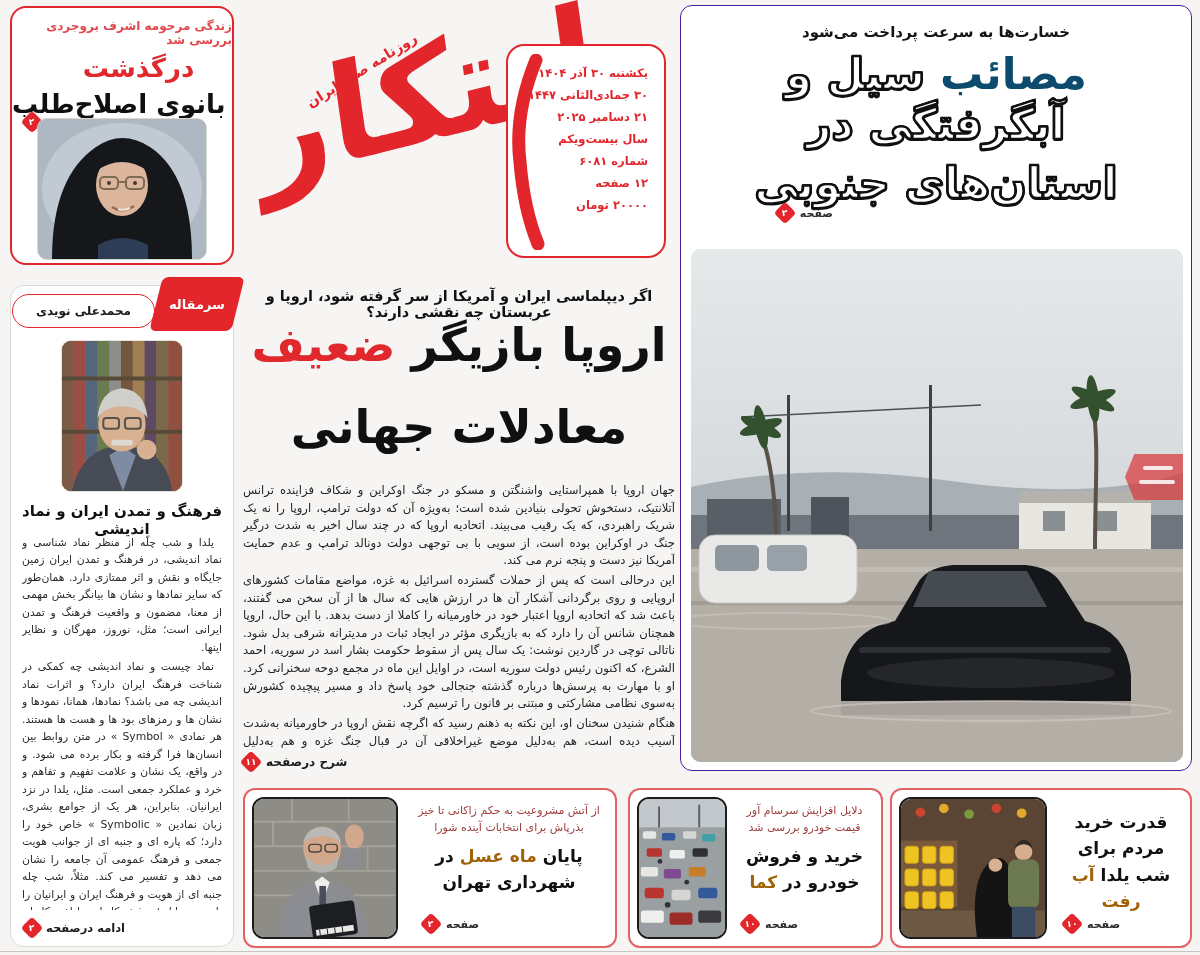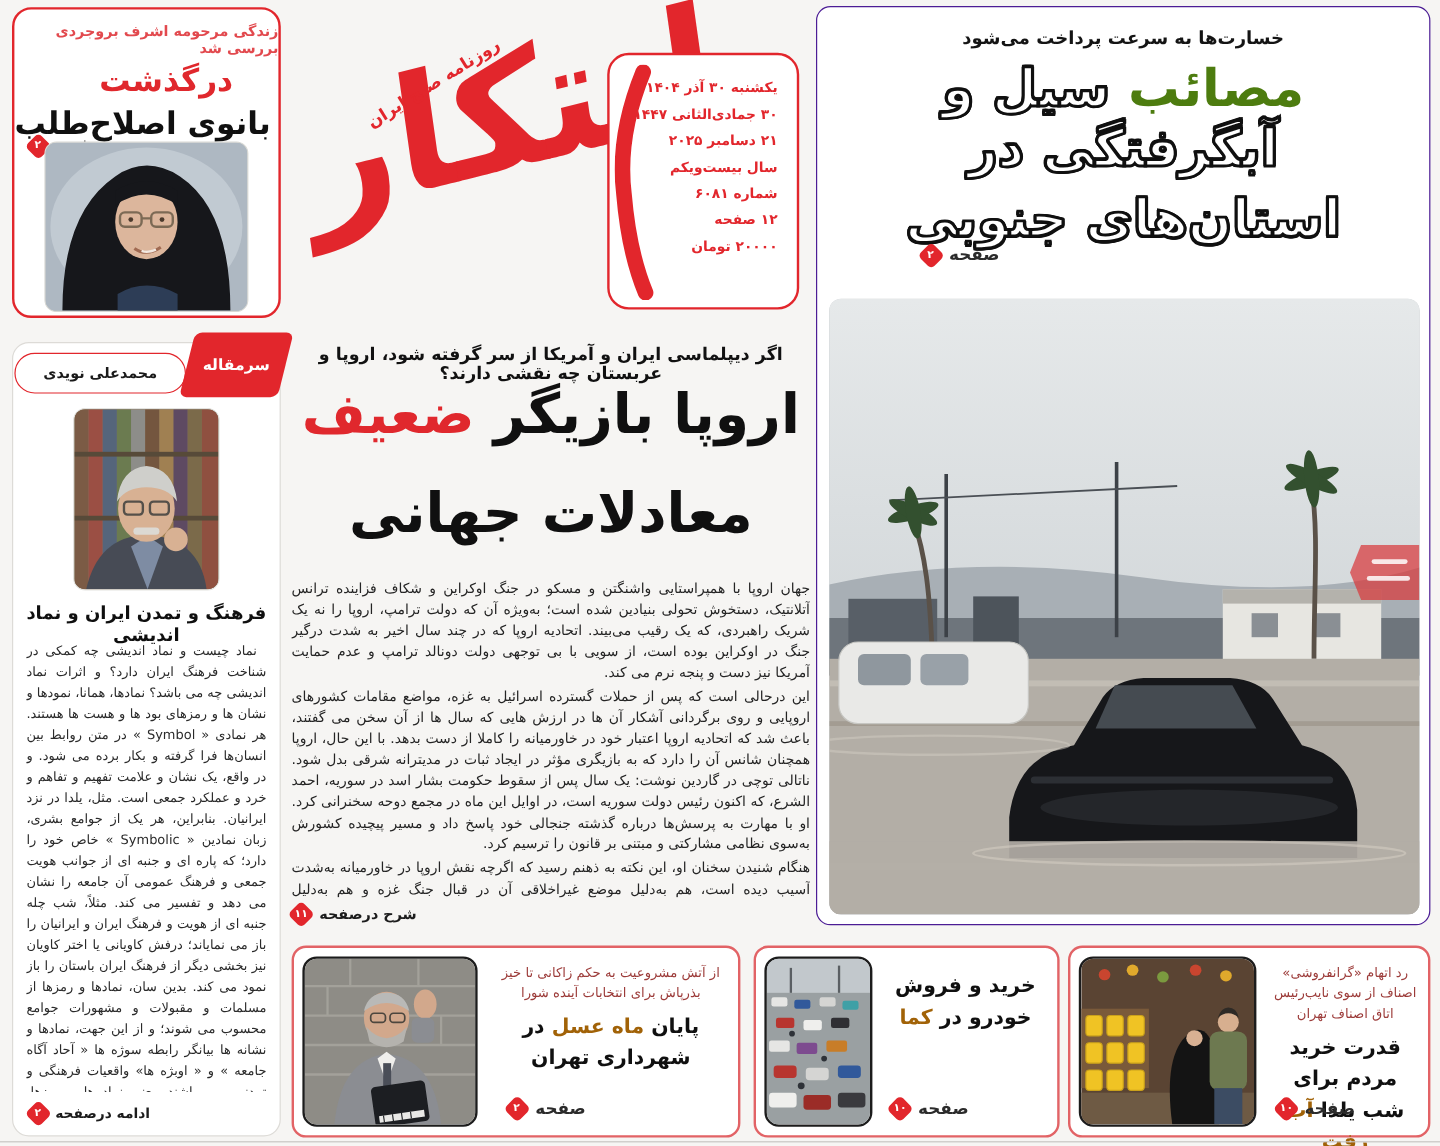--- a/index.html
+++ b/index.html
@@ -6,21 +6,21 @@
   html,body { background:#e9e8e6; }
   body { font-family:"DejaVu Sans", sans-serif; }
   #page {
     position:relative; width:1200px; height:955px; margin:0 auto;
     background:#f6f5f3; overflow:hidden; direction:rtl;
   }
   .card { position:absolute; background:#fff; }
 
   
   .badge-row { display:flex; align-items:center; gap:7px; direction:rtl; }
-  .badge-label { font-size:14px; font-weight:bold; color:#2b2b2b; }
+  .badge-label { font-size:11px; font-weight:bold; color:#2b2b2b; }
   .diamond {
     width:16px; height:16px; background:#e2262c; border-radius:4px;
     transform:rotate(45deg); display:flex; align-items:center; justify-content:center;
     flex:0 0 auto;
   }
   .diamond > span { transform:rotate(-45deg); color:#fff; font-size:9px; font-weight:bold; line-height:1; }
 
   
   #obit-box {
     left:10px; top:6px; width:224px; height:259px;
@@ -62,21 +62,21 @@
     border:1px solid #4c1d95; border-radius:12px;
   }
   #flood-card .kicker { margin-top:17px; text-align:center; font-size:15px; font-weight:bold; color:#141414; }
   .outline {
     color:#fff;
     -webkit-text-stroke:2.4px #101010;
     text-shadow:-1.5px 0 #101010, 1.5px 0 #101010, 0 -1.5px #101010, 0 1.5px #101010,
                 -1px -1px #101010, 1px 1px #101010, -1px 1px #101010, 1px -1px #101010;
   }
   #flood-h1 { margin-top:8px; text-align:center; font-size:43px; font-weight:bold; letter-spacing:-1px; }
-  #flood-h1 .red-solid { color:#4d7c0f; -webkit-text-stroke:0; text-shadow:none;margin-top:44px; }
+  #flood-h1 .red-solid { color:#0c4a6e; -webkit-text-stroke:0; text-shadow:none;margin-top:44px; }
   #flood-h2 { margin-top:9px; text-align:center; font-size:43px; font-weight:bold; letter-spacing:-1px; }
   #flood-badge { position:absolute; right:358px; top:199px; }
   #flood-photo {
     position:absolute; left:10px; top:243px; width:492px; height:513px;
     border-radius:10px; overflow:hidden; background:#c9cdd0;
   }
   #photo-flag {
     position:absolute; right:0; top:205px; width:58px; height:46px;
     background:rgba(216,57,60,0.72);
     clip-path:polygon(100% 0, 100% 100%, 16% 100%, 0 50%, 16% 0);
@@ -333,20 +333,21 @@
         <ellipse cx="61" cy="84" rx="24" ry="28" fill="#d8b193"></ellipse>
         <path d="M36,78 q3,-28 25,-30 q23,2 26,30 q-8,-12 -26,-12 q-17,0 -25,12 z" fill="#cfcfcb"></path>
         <rect x="42" y="78" width="16" height="11" rx="3" fill="none" stroke="#55504a" stroke-width="2"></rect>
         <rect x="64" y="78" width="16" height="11" rx="3" fill="none" stroke="#55504a" stroke-width="2"></rect>
         <rect x="50" y="100" width="22" height="6" rx="3" fill="#dcd9d3"></rect>
         <circle cx="86" cy="110" r="10" fill="#d8b193"></circle>
       </svg>
     </div>
     <div id="ed-title">فرهنگ و تمدن ایران و نماد اندیشی</div>
     <div id="ed-body">
+      <p>یلدا و شب چلّه از منظر نماد شناسی و نماد اندیشی، در فرهنگ و تمدن ایران زمین جایگاه و نقش و اثر ممتازی دارد. همان‌طور که سایر نمادها و نشان ها بیانگر بخش مهمی از معنا، مضمون و واقعیت فرهنگ و تمدن ایرانی است؛ مثل، نوروز، مهرگان و نظایر اینها.</p>
       <p>نماد چیست و نماد اندیشی چه کمکی در شناخت فرهنگ ایران دارد؟ و اثرات نماد اندیشی چه می باشد؟ نمادها، همانا، نمودها و نشان ها و رمزهای بود ها و هست ها هستند. هر نمادی « Symbol » در متن روابط بین انسان‌ها فرا گرفته و بکار برده می شود. و در واقع، یک نشان و علامت تفهیم و تفاهم و خرد و عملکرد جمعی است. مثل، یلدا در نزد ایرانیان. بنابراین، هر یک از جوامع بشری، زبان نمادین « Symbolic » خاص خود را دارد؛ که پاره ای و جنبه ای از جوانب هویت جمعی و فرهنگ عمومی آن جامعه را نشان می دهد و تفسیر می کند. مثلاً، شب چله جنبه ای از هویت و فرهنگ ایران و ایرانیان را باز می نمایاند؛ درفش کاویانی یا اختر کاویان نیز بخشی دیگر از فرهنگ ایران باستان را باز نمود می کند. بدین سان، نمادها و رمزها از مسلمات و مقبولات و مشهورات جوامع محسوب می شوند؛ و از این جهت، نمادها و نشانه ها بیانگر رابطه سوژه ها « آحاد آگاه جامعه » و « اوبژه ها» واقعیات فرهنگی و تمدنی، می باشند. یعنی نماد ها و رمزها، دلالت بر امری واقعی و کلان دارند، آن امر کلان و جاری در شریان‌های تاریخ و هستی و حیات جامعه، همان فرهنگ جمعی ایرانیان است.</p>
 
     </div>
     <div id="ed-more">
       <span class="lbl">ادامه درصفحه</span>
       <span class="diamond">
           <span>۲</span>
         </span>
     </div>
   </div>
@@ -425,20 +426,21 @@
           <rect x="2" y="118" width="24" height="13" rx="3" fill="#efefed"></rect>
           <rect x="32" y="120" width="24" height="13" rx="3" fill="#9b2c27"></rect>
           <rect x="62" y="118" width="24" height="13" rx="3" fill="#3a3a3e"></rect>
         </g>
         <circle cx="22" cy="66" r="2.5" fill="#2e3238"></circle>
         <circle cx="50" cy="88" r="2.5" fill="#2e3238"></circle>
         <circle cx="30" cy="112" r="3" fill="#2e3238"></circle>
       </svg>
     </div>
     <div class="txt">
+      <div class="kicker">دلایل افزایش سرسام آور قیمت خودرو بررسی شد</div>
       <div class="hl">
         <span>خرید و فروش خودرو در</span>
         <span class="red">کما</span>
       </div>
     </div>
     <div class="badge-row">
       <span class="badge-label">صفحه</span>
       <span class="diamond">
           <span>۱۰</span>
         </span>
@@ -471,21 +473,20 @@
         </g>
         <path d="M78,146 q-8,-62 14,-80 q10,-8 17,2 q15,24 9,78 z" fill="#141414"></path>
         <circle cx="97" cy="70" r="7" fill="#d8b193"></circle>
         <circle cx="126" cy="56" r="9" fill="#d7af8f"></circle>
         <path d="M117,52 q3,-9 9,-9 q7,0 9,9 q-4,-4 -9,-4 q-5,0 -9,4 z" fill="#2e2a26"></path>
         <rect x="110" y="64" width="32" height="52" rx="8" fill="#6d7950"></rect>
         <rect x="114" y="114" width="24" height="32" fill="#3c4c63"></rect>
       </svg>
     </div>
     <div class="txt">
-      <div class="kicker">رد اتهام «گرانفروشی» اصناف از سوی نایب‌رئیس اتاق اصناف تهران</div>
       <div class="hl">
         <span>قدرت خرید مردم برای شب یلدا</span>
         <span class="red">آب رفت</span>
       </div>
     </div>
     <div class="badge-row">
       <span class="badge-label">صفحه</span>
       <span class="diamond">
           <span>۱۰</span>
         </span>

